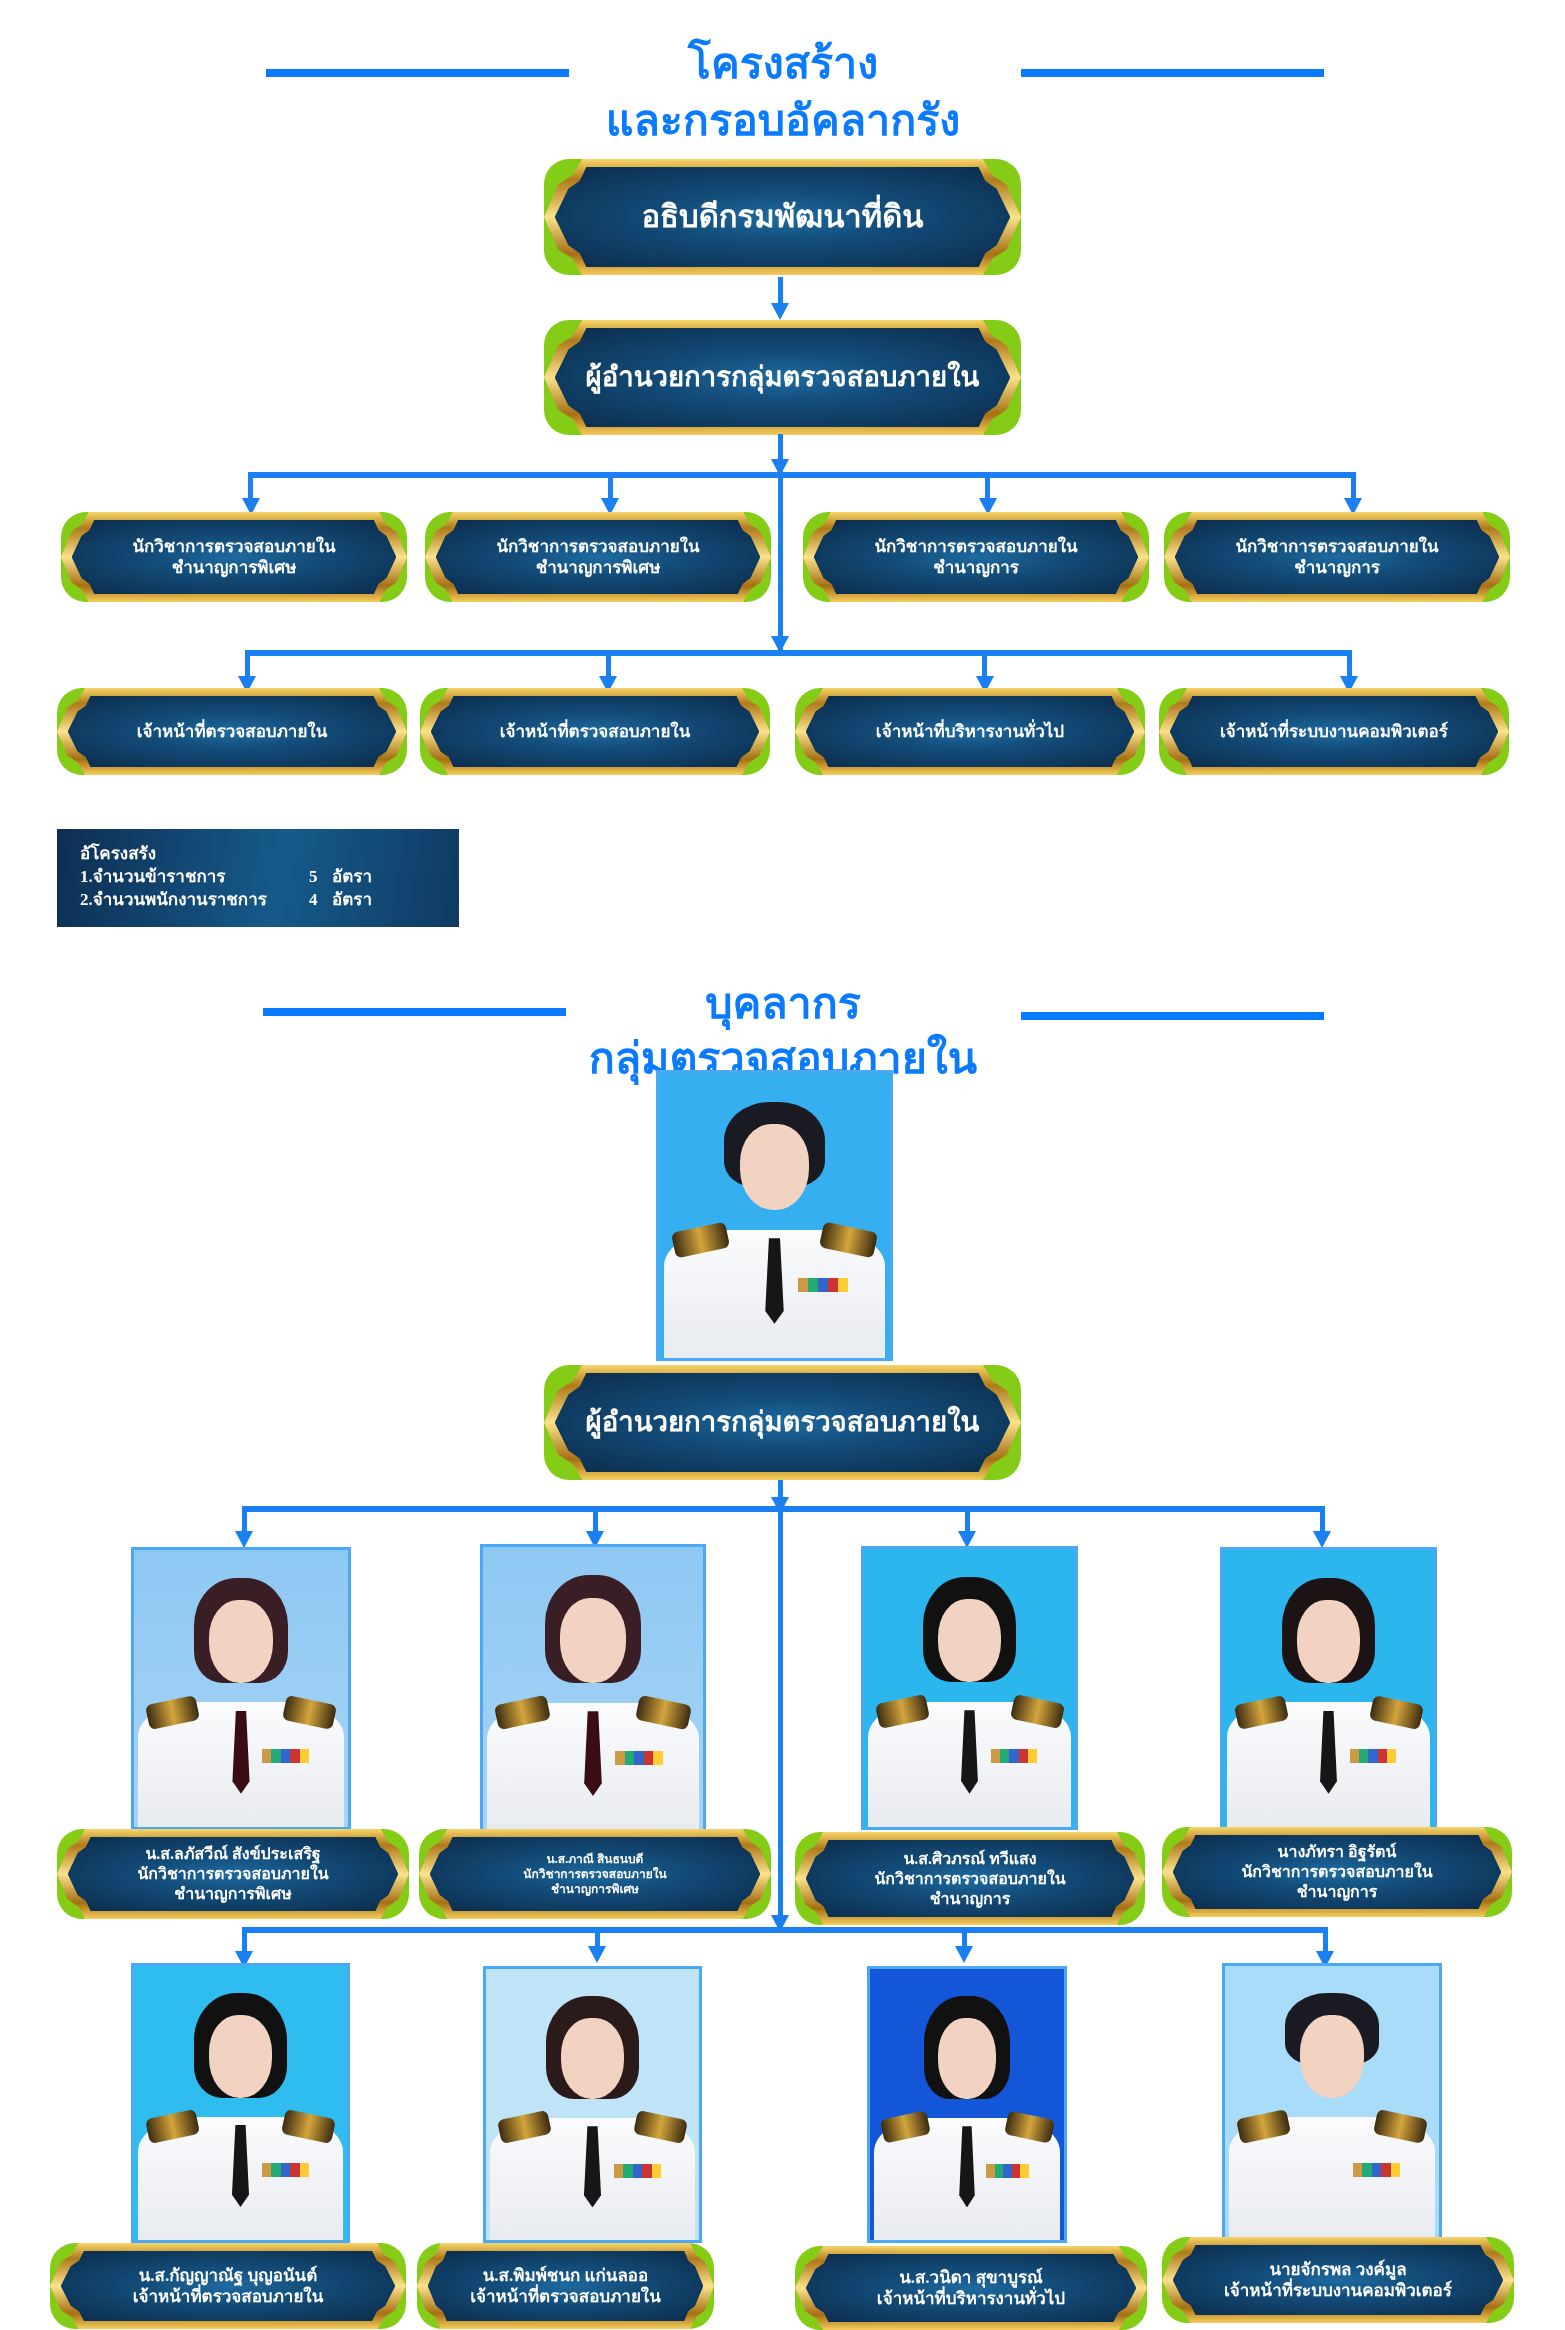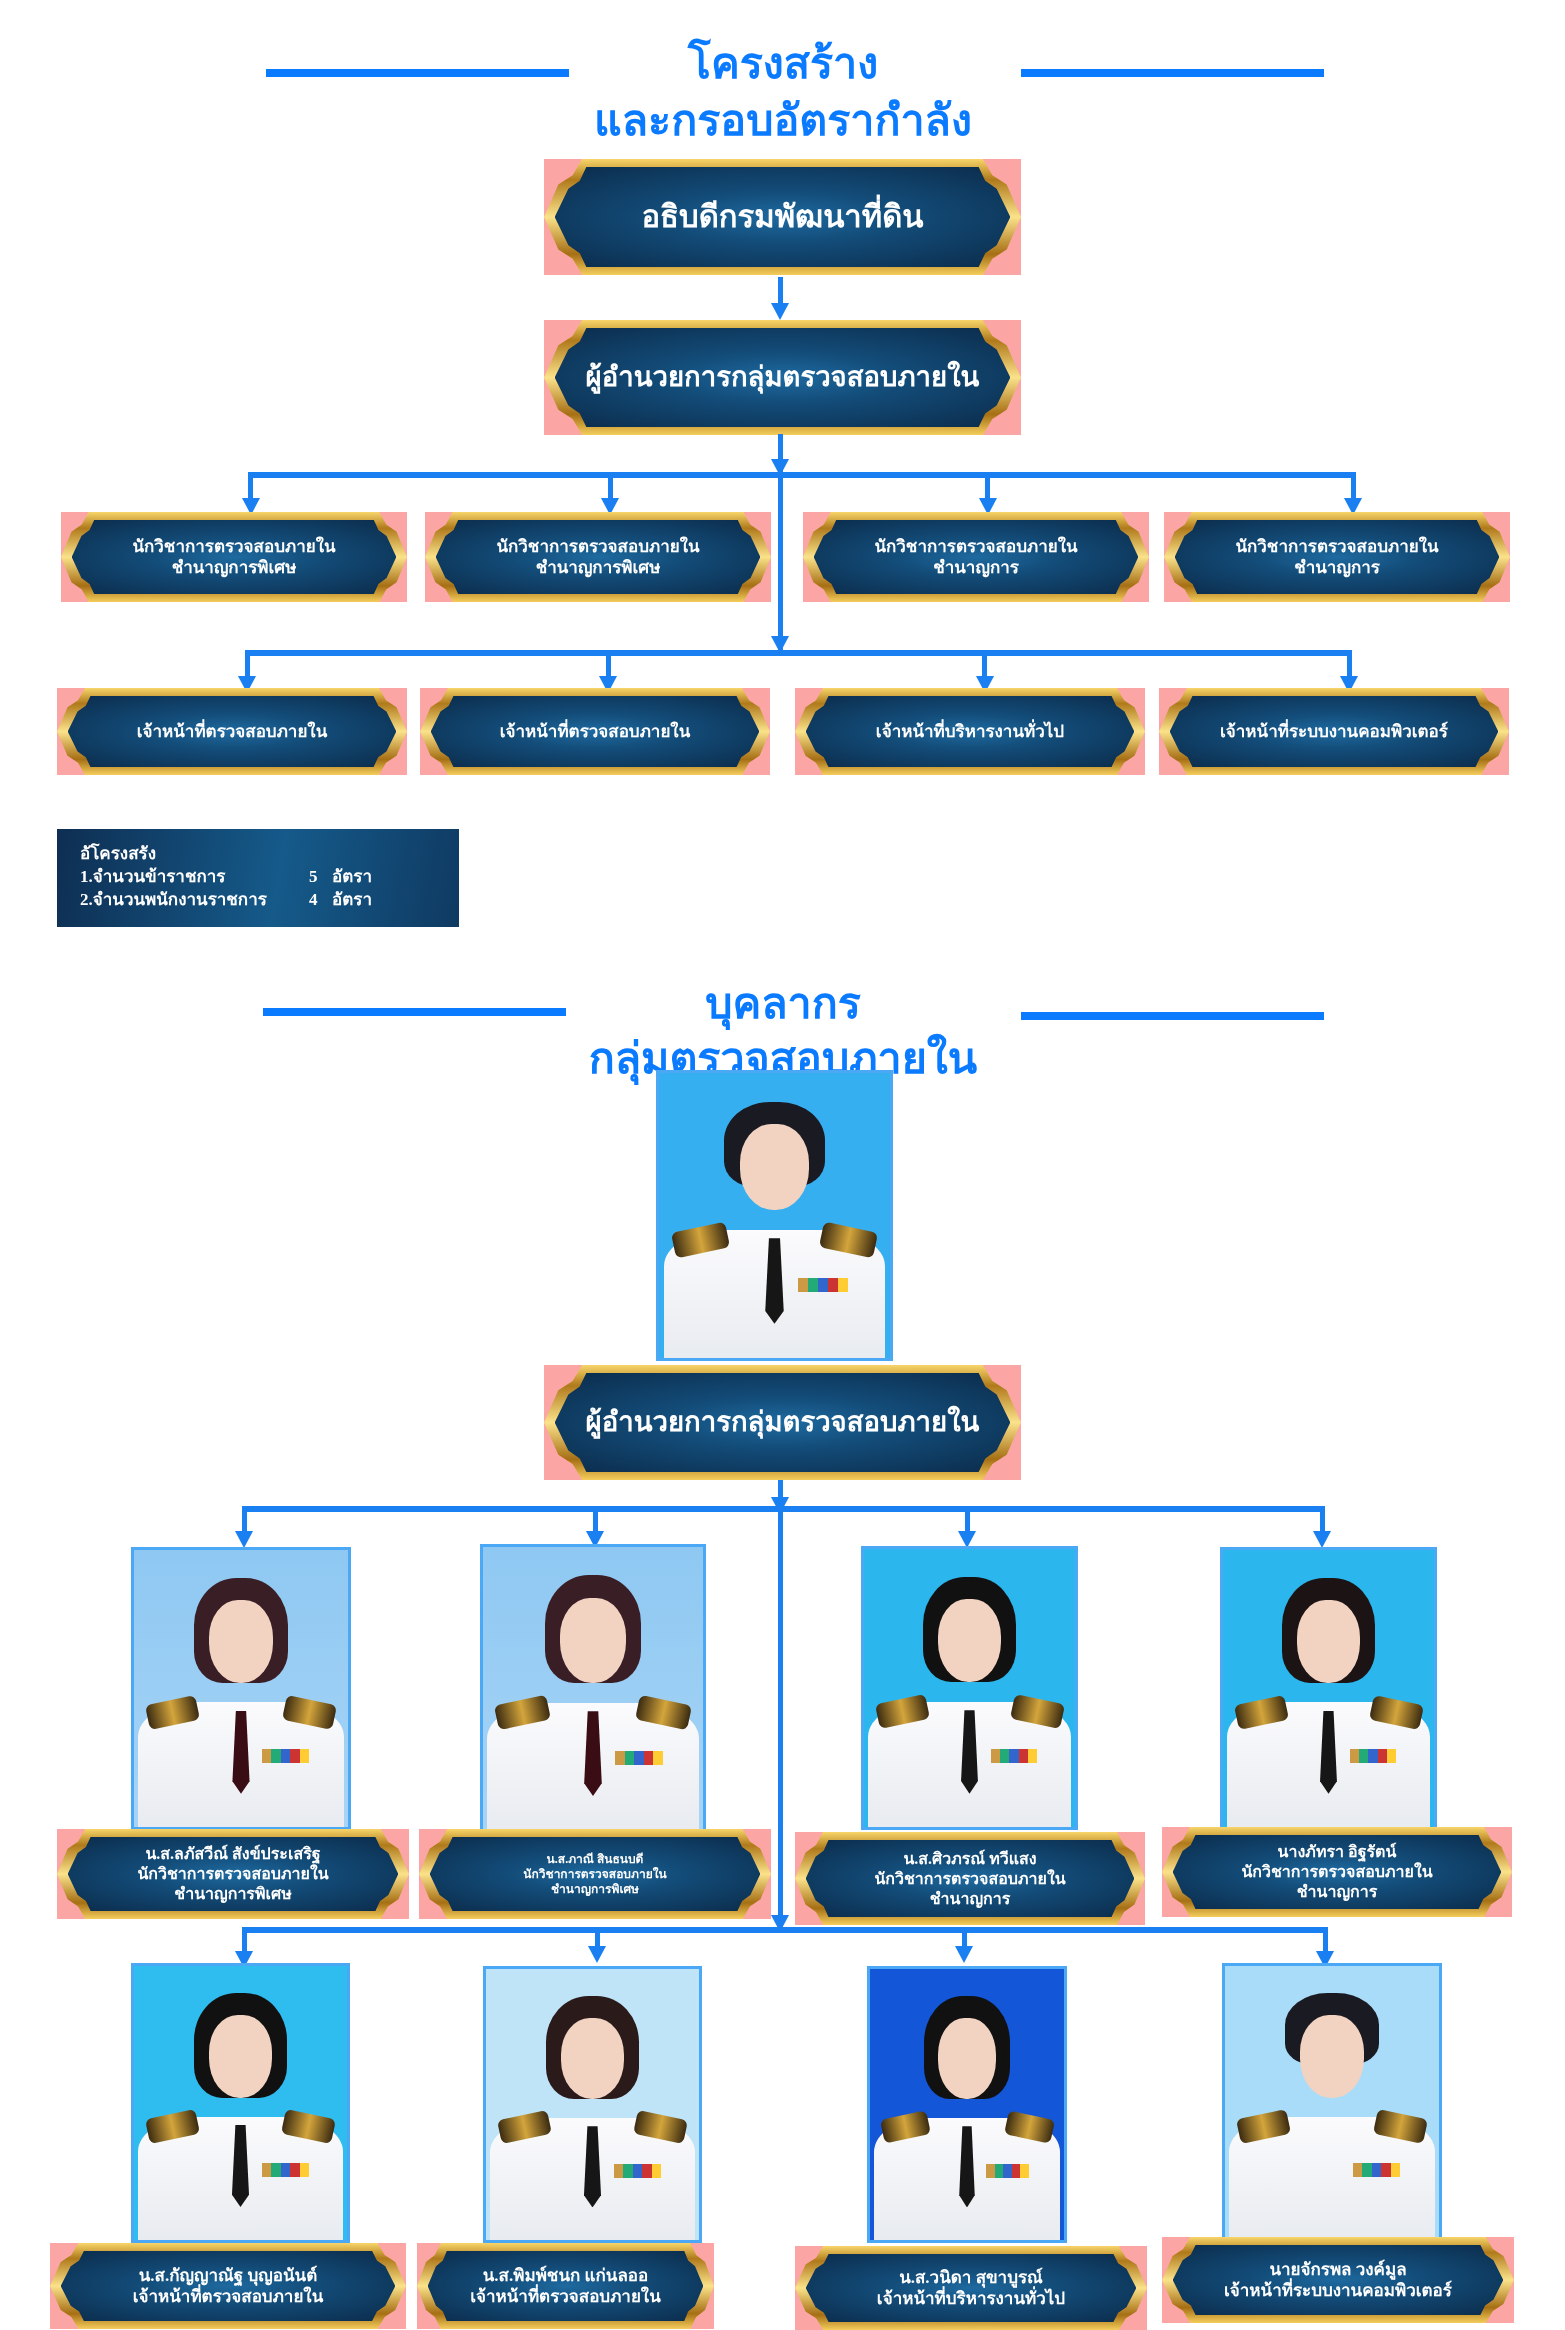--- a/index.html
+++ b/index.html
@@ -19,21 +19,22 @@
   .hline { position: absolute; height: 6.1px; background: #1a7ff0; }
   .arrow {
     position: absolute; width: 0; height: 0;
     border-left: 9.2px solid transparent; border-right: 9.2px solid transparent;
     border-top: 17px solid #1a7ff0;
   }
 
   
   .plaque {
     position: absolute;
-    background: #fca5a5;
+    background: #84cc16;
+    border-radius: 25px;
   }
   .plaque .gold {
     position: absolute; inset: 0;
     clip-path: polygon(8% 0, 92% 0, 94% 14%, 97% 22%, 100% 50%, 97% 78%, 94% 86%, 92% 100%, 8% 100%, 6% 86%, 3% 78%, 0 50%, 3% 22%, 6% 14%);
     background: linear-gradient(180deg, #f7d56a 0%, #b07a1b 18%, #fbe28a 50%, #a66f14 82%, #f4cd5c 100%);
   }
   .plaque .inner {
     position: absolute; inset: 7.6px 10.7px;
     clip-path: polygon(7% 0, 93% 0, 94.5% 14%, 97% 22%, 100% 50%, 97% 78%, 94.5% 86%, 93% 100%, 7% 100%, 5.5% 86%, 3% 78%, 0 50%, 3% 22%, 5.5% 14%);
     background: radial-gradient(ellipse at 50% 50%, #1e6aa0 0%, #134d7a 35%, #0b2b4a 100%);
@@ -89,21 +90,21 @@
   .manpower .row { display: flex; }
   .manpower .lbl { width: 229px; }
   .manpower .num { width: 23px; }
 </style>
 </head>
 <body>
 
 <div class="heading-line" style="left:266px; top:69px; width:303px;"></div>
 <div class="heading-line" style="left:1021px; top:69px; width:303px;"></div>
 <div class="heading-text" style="top:29px; font-size:43px;">โครงสร้าง</div>
-<div class="heading-text" style="top:86px; font-size:43px;">และกรอบอัตรากำลัง</div>
+<div class="heading-text" style="top:86px; font-size:43px;">และกรอบอัคลากรัง</div>
 
 <div class="plaque" style="left:544px; top:159px; width:477px; height:116px;">
   <div class="gold"></div>
   <div class="inner" style="font-size:31px;">
     <span>อธิบดีกรมพัฒนาที่ดิน</span>
   </div>
 </div>
 <div class="vline" style="left:778px; top:277px; height:31px;"></div>
 <div class="arrow" style="left:771px; top:303px;"></div>
 

